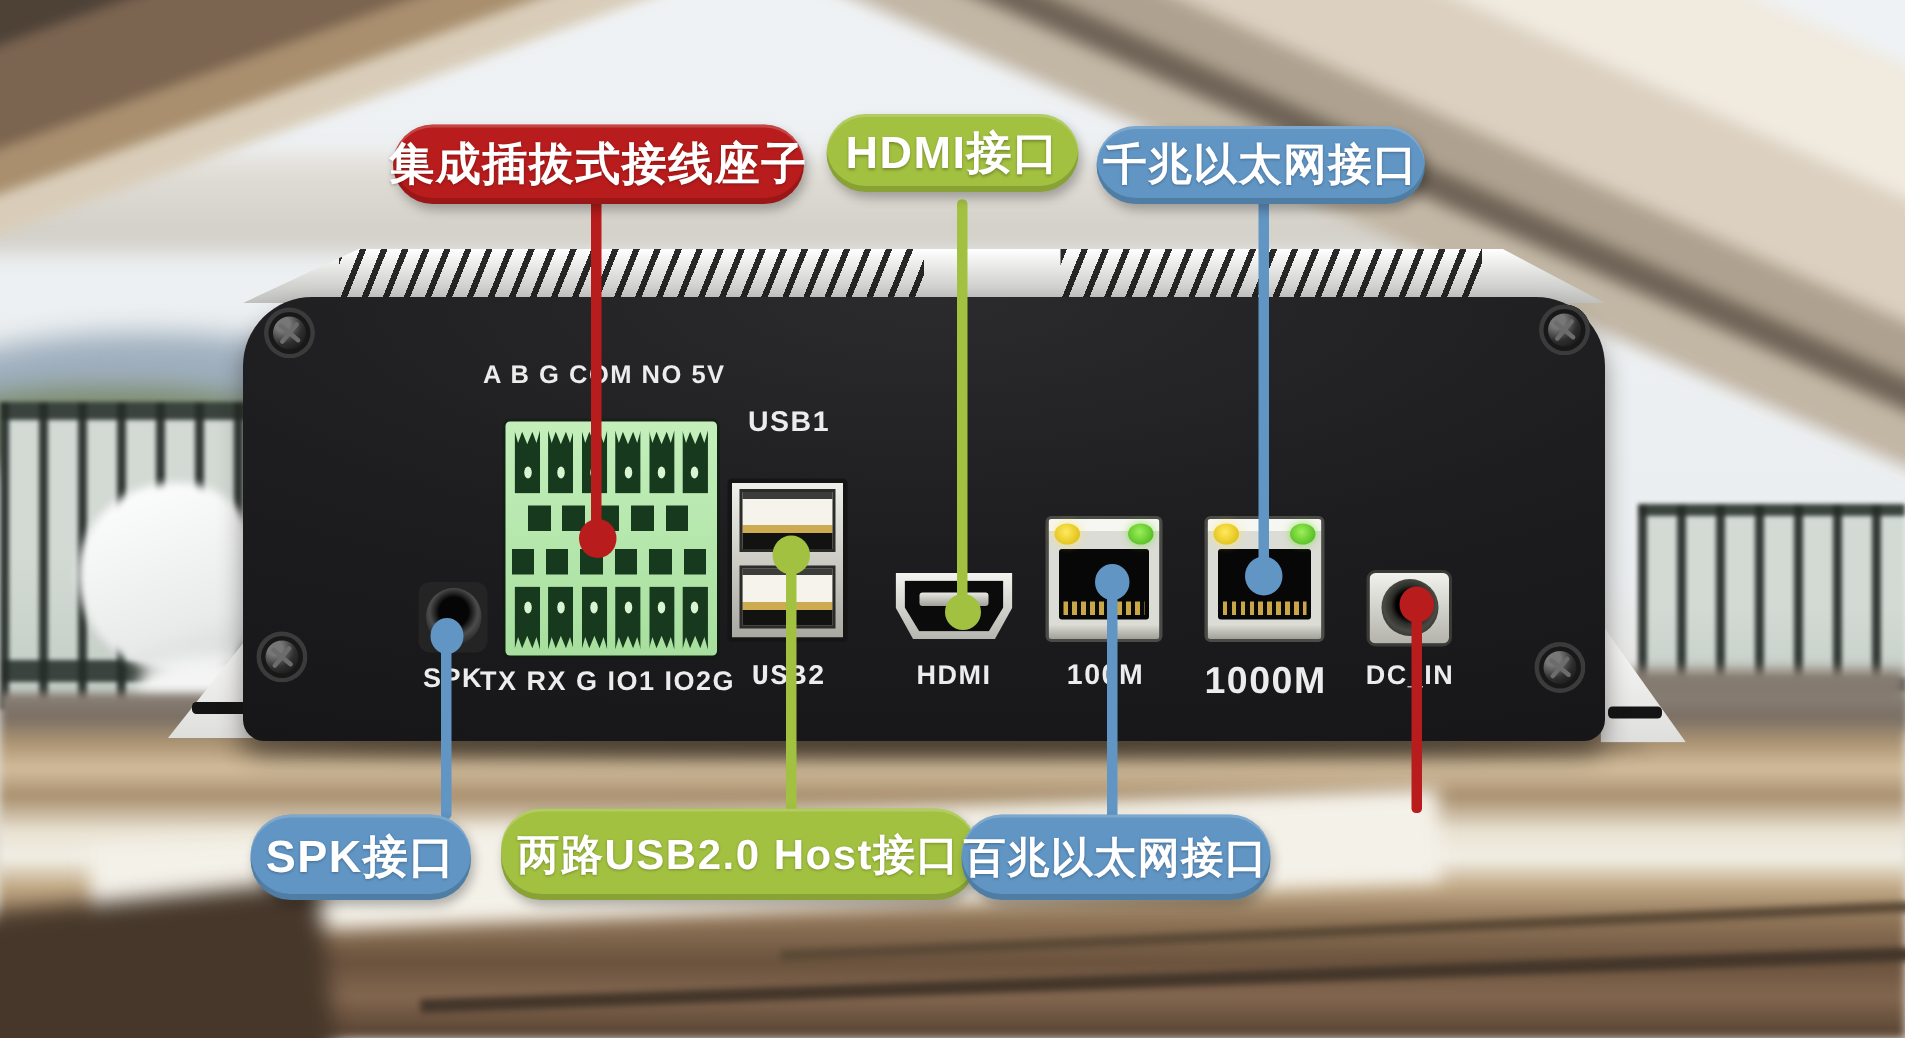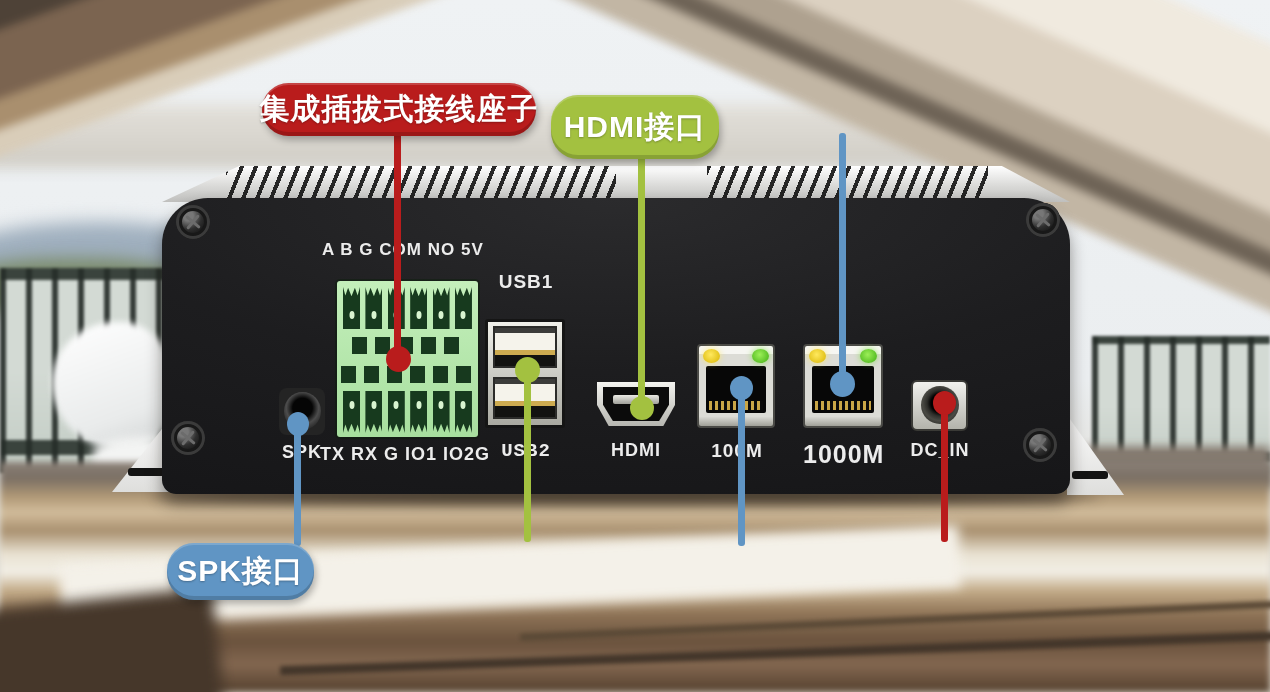--- a/index.html
+++ b/index.html
@@ -226,16 +226,19 @@
   <div class="cline c-blue" style="left:294px;top:420px;height:126px;"></div>
   <div class="cdot  c-blue" style="left:287px;top:412px;width:22px;height:24px;"></div>
   <div class="cline c-green" style="left:524px;top:368px;height:174px;"></div>
   <div class="cdot  c-green" style="left:515px;top:357px;width:25px;height:26px;"></div>
   <div class="cline c-blue" style="left:738px;top:388px;height:158px;"></div>
   <div class="cdot  c-blue" style="left:730px;top:376px;width:23px;height:24px;"></div>
   <div class="cline c-purple" style="left:941px;top:402px;height:140px;"></div>
   <div class="cdot  c-purple" style="left:933px;top:391px;width:23px;height:24px;"></div>
 
   <div class="pill c-purple" style="left:262px;top:83px;width:274px;height:53px;font-size:30px;">集成插拔式接线座子</div>
-  <div class="pill c-green" style="left:551px;top:95px;width:168px;height:64px;font-size:30px;">HDMI接口</div>
+  <div class="pill c-green" style="left:551px;top:76px;width:168px;height:52px;font-size:30px;">HDMI接口</div>
+  <div class="pill c-blue" style="left:731px;top:84px;width:219px;height:52px;font-size:29px;">千兆以太网接口</div>
   <div class="pill c-blue" style="left:167px;top:543px;width:147px;height:57px;font-size:30px;">SPK接口</div>
+  <div class="pill c-green" style="left:334px;top:539px;width:317px;height:61px;font-size:28px;">两路USB2.0 Host接口</div>
+  <div class="pill c-blue" style="left:641px;top:543px;width:206px;height:57px;font-size:28px;">百兆以太网接口</div>
 
 </div>
 
 </body></html>

